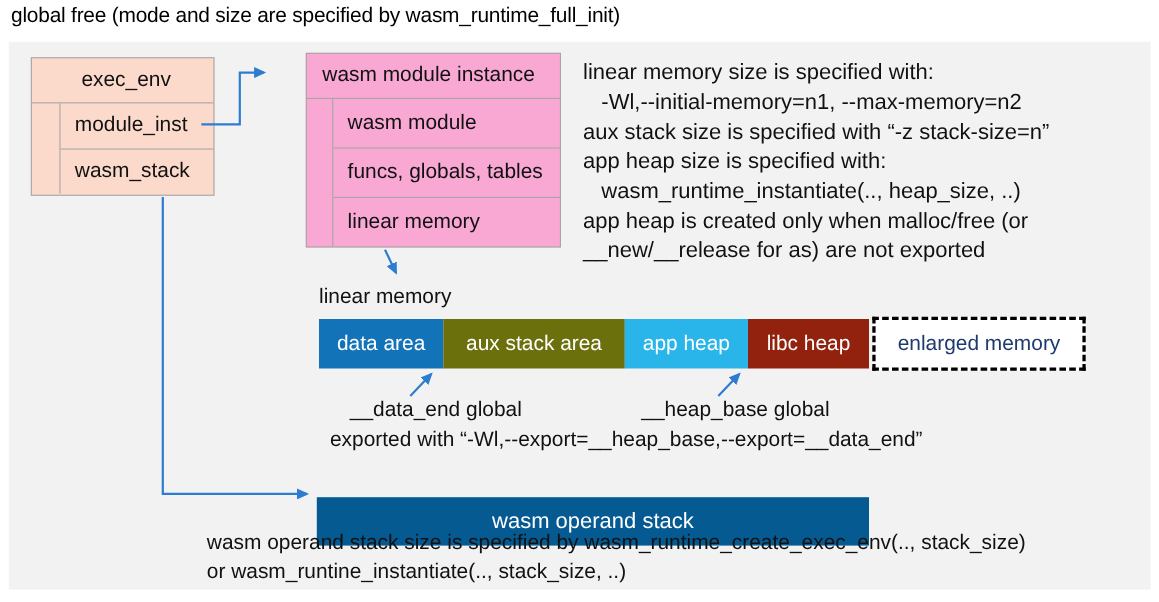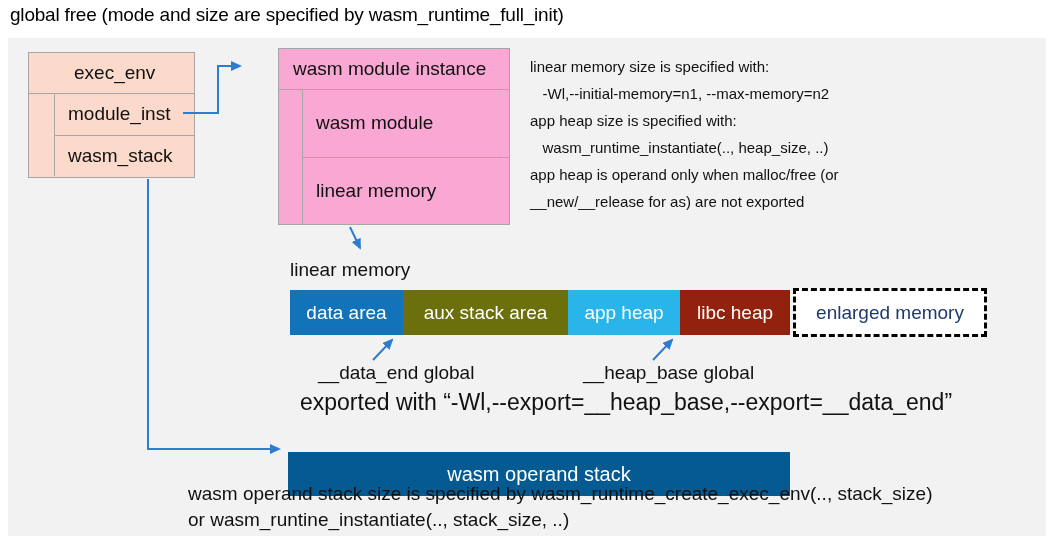--- a/index.html
+++ b/index.html
@@ -24,38 +24,38 @@
   #exec-env{left:28px; top:52px; width:167px; height:126px; background:#fbdacb;}
   #exec-env .hdr{height:41px;padding-left:45px;}
   #exec-env .bd{height:82px;}
   #exec-env .spacer{width:26px;}
 
   #mod-inst{left:250px; top:48px; width:232px; height:177px; background:#f9a8d4;margin-left:28px;}
   #mod-inst .hdr{height:41px;}
   #mod-inst .bd{height:134px;}
   #mod-inst .spacer{width:24px;}
 
-  #notes{left:530px; top:53px; font-size:15px; line-height:27px;}
+  #notes{left:530px; top:53px; font-size:20px; line-height:27px;}
   #notes .nline{white-space:pre;}
 
   #lm-label{left:290px; top:259px; font-size:19px;}
 
   #lm-bar{left:290px; top:287px; height:51px; display:flex; align-items:center;}
   .seg{height:45px; display:flex; align-items:center; justify-content:center;
        color:#fff; font-size:19px; white-space:nowrap;}
   #seg-data{width:113px; background:#1373b9;}
   #seg-aux{width:165px; background:#6c700c;}
   #seg-appheap{width:112px; background:#29b5ea;}
   #seg-libc{width:110px; background:#92220d;}
   #seg-enlarged{width:188px; height:43px; background:#ffffff; border:3px dashed #000;
        color:#1e3a6e; margin-left:3px;}
 
   #ann-data-end{left:318px; top:362px; font-size:19px;}
   #ann-heap-base{left:583px; top:362px; font-size:19px;}
-  #ann-exported{left:300px; top:389px; font-size:23px;}
+  #ann-exported{left:300px; top:389px; font-size:19px;}
 
   #operand-bar{left:288px; top:452px; width:502px; height:44px; background:#055a92;
        display:flex; align-items:center; justify-content:center; color:#fff; font-size:20px;}
 
   #footer{left:188px; top:481px; font-size:19px; line-height:26px;}
 
   #wires{left:0; top:0; width:1054px; height:547px; pointer-events:none;}
 </style>
 </head>
 <body>
@@ -76,31 +76,33 @@
       </div>
     </div>
   </div>
 
   <div id="mod-inst" class="abs record">
     <div class="hdr">wasm module instance</div>
     <div class="bd">
       <div class="spacer"></div>
       <div class="rows">
         <div class="row">wasm module</div>
+        <div class="row">funcs, globals, tables</div>
         <div class="row">linear memory</div>
       </div>
     </div>
   </div>
 
   <div id="notes" class="abs">
     <div class="nline">linear memory size is specified with:</div>
     <div class="nline">   -Wl,--initial-memory=n1, --max-memory=n2</div>
+    <div class="nline">aux stack size is specified with “-z stack-size=n”</div>
     <div class="nline">app heap size is specified with:</div>
     <div class="nline">   wasm_runtime_instantiate(.., heap_size, ..)</div>
-    <div class="nline">app heap is operand only when malloc/free (or</div>
+    <div class="nline">app heap is created only when malloc/free (or</div>
     <div class="nline">__new/__release for as) are not exported</div>
   </div>
 
   <div id="lm-label" class="abs">linear memory</div>
   <div id="ann-data-end" class="abs">__data_end global</div>
 
   <div id="lm-bar" class="abs">
     <div id="seg-data" class="seg">data area</div>
     <div id="seg-aux" class="seg">aux stack area</div>
     <div id="seg-appheap" class="seg">app heap</div>

